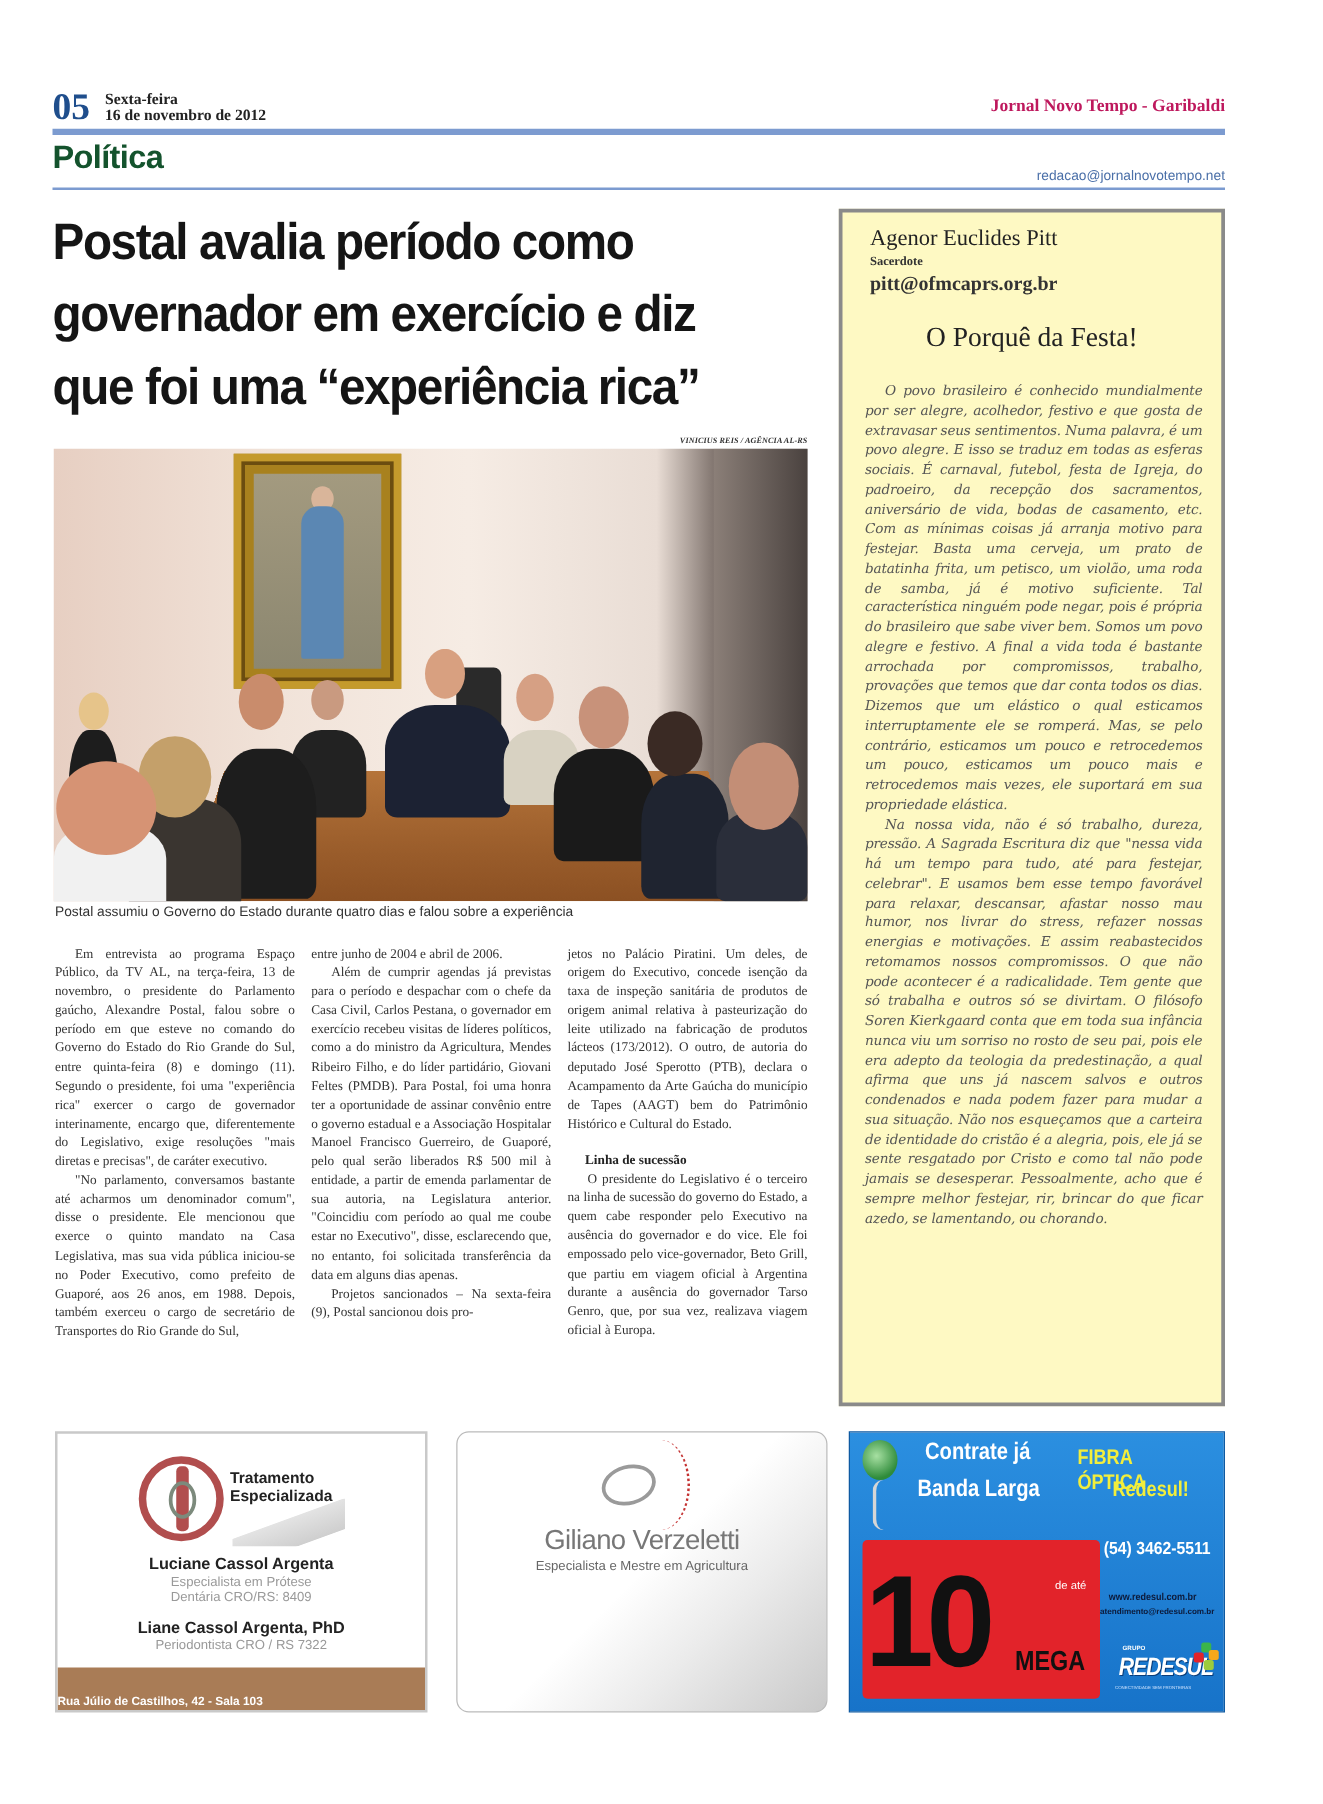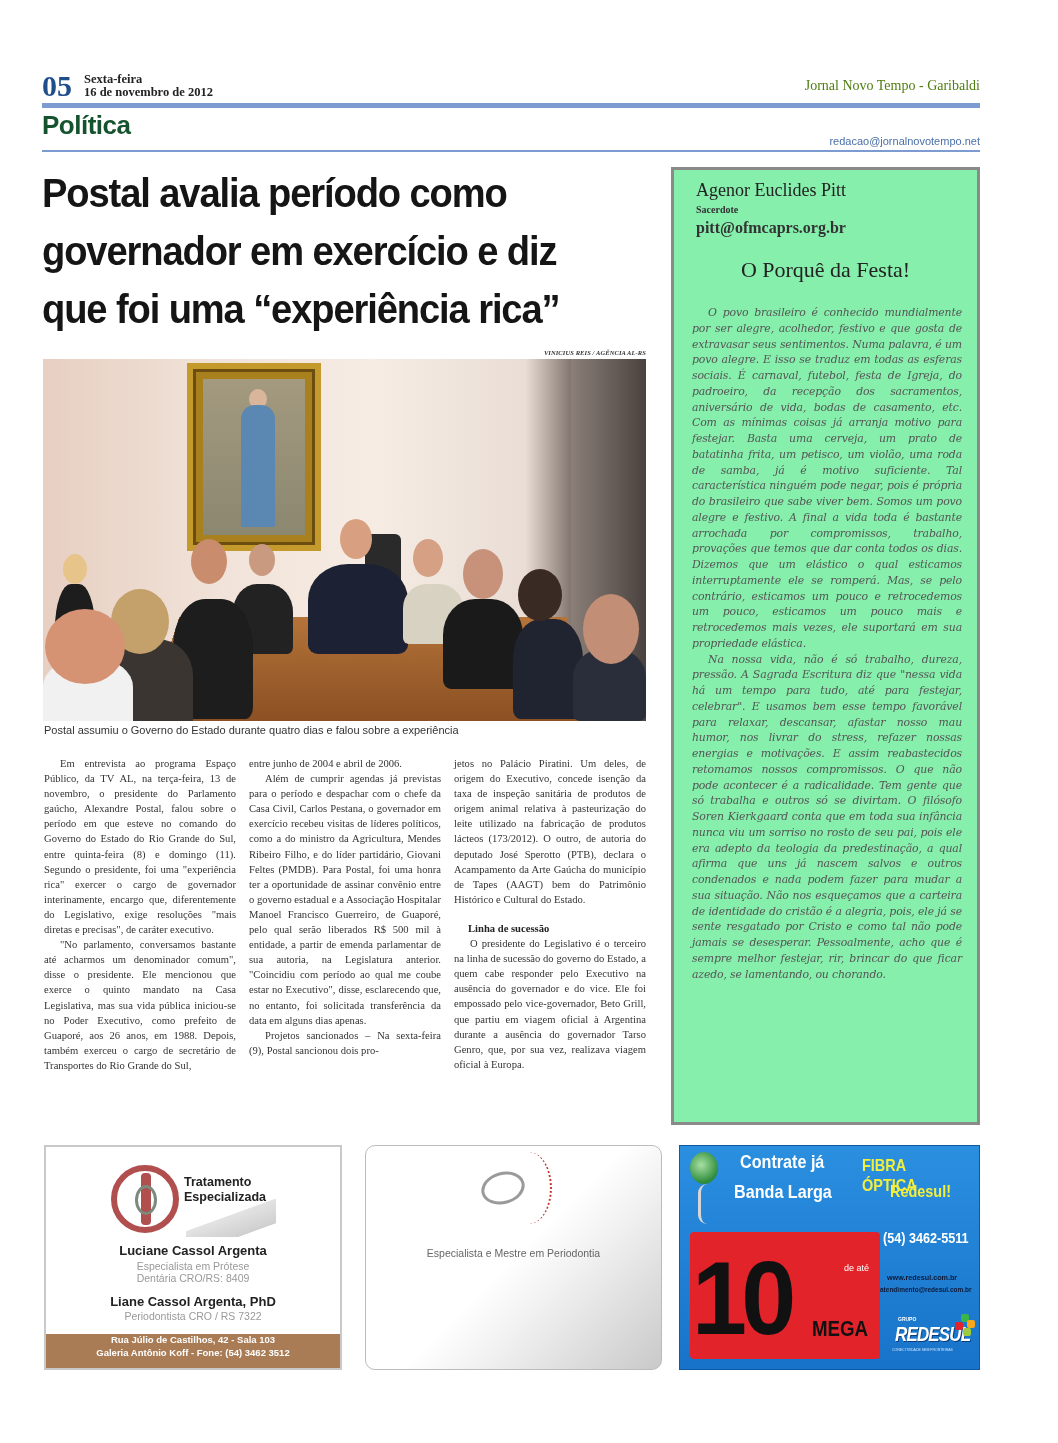--- a/index.html
+++ b/index.html
@@ -1,21 +1,21 @@
 <!DOCTYPE html>
 <html><head>
 <meta charset="utf-8">
 <style>
   * { box-sizing: border-box; margin: 0; padding: 0; }
   html, body { width: 1058px; height: 1443px; background: #ffffff; overflow: hidden; }
   body { position: relative; font-family: "Liberation Serif", serif; color: #222; }
 
   .page-number { position: absolute; left: 42px; top: 71px; font-family: "Liberation Serif", serif; font-weight: bold; font-size: 30px; color: #1f4e8c; line-height: 30px; }
   .date-block { position: absolute; left: 84px; top: 73px; font-family: "Liberation Serif", serif; font-weight: bold; font-size: 12.5px; line-height: 13px; color: #222; }
-  .masthead { position: absolute; right: 78px; top: 78px; font-family: "Liberation Serif", serif; font-weight: normal; font-size: 14px; color: #4d7c0f; }
+  .masthead { position: absolute; right: 78px; top: 78px; font-family: "Liberation Serif", serif; font-weight: bold; font-size: 14px; color: #be185d; }
   .top-rule { position: absolute; left: 42px; top: 103px; width: 938px; height: 5px; background: #7c9bd0; }
   .section-title { position: absolute; left: 42px; top: 110px; font-family: "Liberation Sans", sans-serif; font-weight: bold; font-size: 26px; color: #14532d; letter-spacing: -0.5px; }
   .section-email { position: absolute; right: 78px; top: 135px; font-family: "Liberation Sans", sans-serif; font-size: 11px; color: #4a6fa8; }
   .section-rule { position: absolute; left: 42px; top: 150px; width: 938px; height: 2px; background: #7c9bd0; }
 
   .headline { position: absolute; left: 42px; top: 164px; width: 610px; font-family: "Liberation Sans", sans-serif; font-weight: bold; font-size: 41px; line-height: 58px; color: #151515; letter-spacing: -1.2px; transform: scaleX(0.93); transform-origin: left top; }
 
   .photo-credit { position: absolute; right: 412px; top: 349px; font-family: "Liberation Serif", serif; font-style: italic; font-weight: bold; font-size: 6.5px; color: #333; letter-spacing: 0.1px; }
   .photo { position: absolute; left: 43px; top: 359px; width: 603px; height: 362px; overflow: hidden; background: linear-gradient(90deg, #e7cfc2 0%, #f1e3d9 30%, #f6ece4 55%, #e9ddd5 80%, #7c706a 88%, #5b524e 100%); }
   .photo .wall-shade { position: absolute; right: 0; top: 0; width: 75px; height: 100%; background: linear-gradient(90deg, #8b7f78, #4a423f); }
@@ -31,40 +31,40 @@
   .caption { position: absolute; left: 44px; top: 724px; font-family: "Liberation Sans", sans-serif; font-size: 11px; color: #333; }
 
   .col { position: absolute; top: 756px; width: 192px; font-family: "Liberation Serif", serif; font-size: 10.6px; line-height: 15.1px; color: #333; text-align: justify; }
   .col p { text-indent: 16px; }
   .col p.noindent { text-indent: 0; }
   .col .subhead { font-weight: bold; text-indent: 14px; margin-top: 14px; color: #222; }
   .col1 { left: 44px; }
   .col2 { left: 249px; }
   .col3 { left: 454px; }
 
-  .opinion-box { position: absolute; left: 671px; top: 167px; width: 309px; height: 958px; border: 3px solid #8a8a8a; background: #86efac; }
+  .opinion-box { position: absolute; left: 671px; top: 167px; width: 309px; height: 958px; border: 3px solid #8a8a8a; background: #fef9c3; }
   .author-name { position: absolute; left: 22px; top: 10px; font-family: "Liberation Serif", serif; font-size: 18px; color: #222; }
   .author-role { position: absolute; left: 22px; top: 34px; font-family: "Liberation Serif", serif; font-weight: bold; font-size: 10px; color: #333; }
   .author-email { position: absolute; left: 22px; top: 49px; font-family: "Liberation Serif", serif; font-weight: bold; font-size: 16px; color: #333; }
   .opinion-title { position: absolute; left: 0; width: 100%; top: 87px; text-align: center; font-family: "Liberation Serif", serif; font-size: 22px; color: #222; }
   .opinion-body { position: absolute; left: 18px; top: 135px; width: 270px; font-family: "DejaVu Serif", serif; font-style: italic; font-size: 10.9px; line-height: 15.75px; color: #555; text-align: justify; letter-spacing: -0.15px; }
   .opinion-body p { text-indent: 16px; }
 
   .ad { position: absolute; top: 1145px; height: 225px; overflow: hidden; }
   .ad-odonto { left: 44px; width: 298px; border: 2px solid #c9c9c9; background: #fff; }
   .odonto-logo { position: absolute; left: 65px; top: 18px; width: 68px; height: 68px; border: 6px solid #b14e4e; border-radius: 50%; background: #fff; }
   .odonto-rod { position: absolute; left: 24px; top: 2px; width: 10px; height: 52px; background: #b14e4e; border-radius: 4px; }
   .odonto-snake { position: absolute; left: 18px; top: 14px; width: 22px; height: 30px; border: 3px solid #7c8a7c; border-radius: 50%; }
   .odonto-swoosh { position: absolute; left: 140px; top: 52px; width: 90px; height: 38px; background: linear-gradient(160deg, transparent 45%, #e3e3e3 46%, #cfcfcf 80%, transparent 81%); }
   .odonto-brand { position: absolute; left: 138px; top: 28px; font-family: "Liberation Sans", sans-serif; font-weight: bold; font-size: 12.5px; line-height: 15px; color: #222; }
   .odonto-name1 { position: absolute; left: 0; width: 100%; top: 96px; text-align: center; font-family: "Liberation Sans", sans-serif; font-weight: bold; font-size: 13px; color: #222; }
   .odonto-desc1 { position: absolute; left: 0; width: 100%; top: 113px; text-align: center; font-family: "Liberation Sans", sans-serif; font-size: 10.5px; line-height: 12px; color: #999; }
   .odonto-name2 { position: absolute; left: 0; width: 100%; top: 147px; text-align: center; font-family: "Liberation Sans", sans-serif; font-weight: bold; font-size: 13px; color: #222; }
   .odonto-desc2 { position: absolute; left: 0; width: 100%; top: 163px; text-align: center; font-family: "Liberation Sans", sans-serif; font-size: 10.5px; color: #999; }
-  .odonto-footer { position: absolute; left: 0; bottom: 0; width: 100%; height: 34px; background: #a97c56; text-align: center; padding-top: 0; font-family: "Liberation Sans", sans-serif; font-weight: bold; font-size: 9.5px; line-height: 12.5px; color: #fff; }
+  .odonto-footer { position: absolute; left: 0; bottom: 0; width: 100%; height: 34px; background: #a97c56; padding-top: 22px; font-family: "Liberation Sans", sans-serif; font-weight: bold; font-size: 9.5px; line-height: 12.5px; color: #fff; }
 
   .ad-giliano { left: 365px; width: 297px; border: 1px solid #bbb; border-radius: 10px; background: linear-gradient(135deg, #ffffff 0%, #ffffff 50%, #ebebeb 70%, #c9c9c9 100%); }
   .giliano-mark { position: absolute; left: 115px; top: 26px; width: 44px; height: 32px; border: 3px solid #9a9a9a; border-radius: 50%; transform: rotate(-15deg); }
   .giliano-arc { position: absolute; left: 140px; top: 6px; width: 46px; height: 72px; border-right: 2px dotted #c43232; border-radius: 0 50% 50% 0; }
   .giliano-name { position: absolute; left: 0; width: 100%; top: 73px; text-align: center; font-family: "Liberation Sans", sans-serif; font-size: 22px; color: #777; letter-spacing: -0.5px; }
   .giliano-title { position: absolute; left: 0; width: 100%; top: 101px; text-align: center; font-family: "Liberation Sans", sans-serif; font-size: 10.5px; color: #666; }
   .giliano-services { position: absolute; left: 0; width: 100%; top: 130px; text-align: center; font-family: "Liberation Sans", sans-serif; font-size: 12px; line-height: 17px; color: #666; }
   .giliano-footer { position: absolute; left: 0; bottom: 0; width: 100%; height: 43px; background: #e0232b; text-align: center; padding-top: 6px; font-family: "Liberation Sans", sans-serif; font-size: 9.5px; line-height: 15px; color: #fff; letter-spacing: -0.2px; }
 
   .ad-redesul { left: 679px; width: 301px; background: linear-gradient(180deg, #2b8fe0 0%, #1773c9 100%); border: 1px solid #0e5aa2; }
@@ -184,21 +184,22 @@
   <div class="odonto-desc2">Periodontista CRO / RS 7322</div>
   <div class="odonto-footer">
     <div>Rua Júlio de Castilhos, 42 - Sala 103</div>
     <div>Galeria Antônio Koff - Fone: (54) 3462 3512</div>
   </div>
 </div>
 
 <div class="ad ad-giliano">
   <div class="giliano-arc"></div>
   <div class="giliano-mark"></div>
-  <div class="giliano-title">Especialista e Mestre em Periodontia</div>
+  <div class="giliano-name">Giliano  Verzeletti</div>
+  <div class="giliano-title">Especialista e Mestre em Agricultura</div>
 </div>
 
 <div class="ad ad-redesul">
   <div class="redesul-globe"></div>
   <div class="redesul-cable"></div>
   <div class="redesul-red"></div>
   <div class="redesul-l1">Contrate já</div>
   <div class="redesul-l2">Banda Larga</div>
   <div class="redesul-fibra">FIBRA ÓPTICA</div>
   <div class="redesul-brand1">Redesul!</div>

